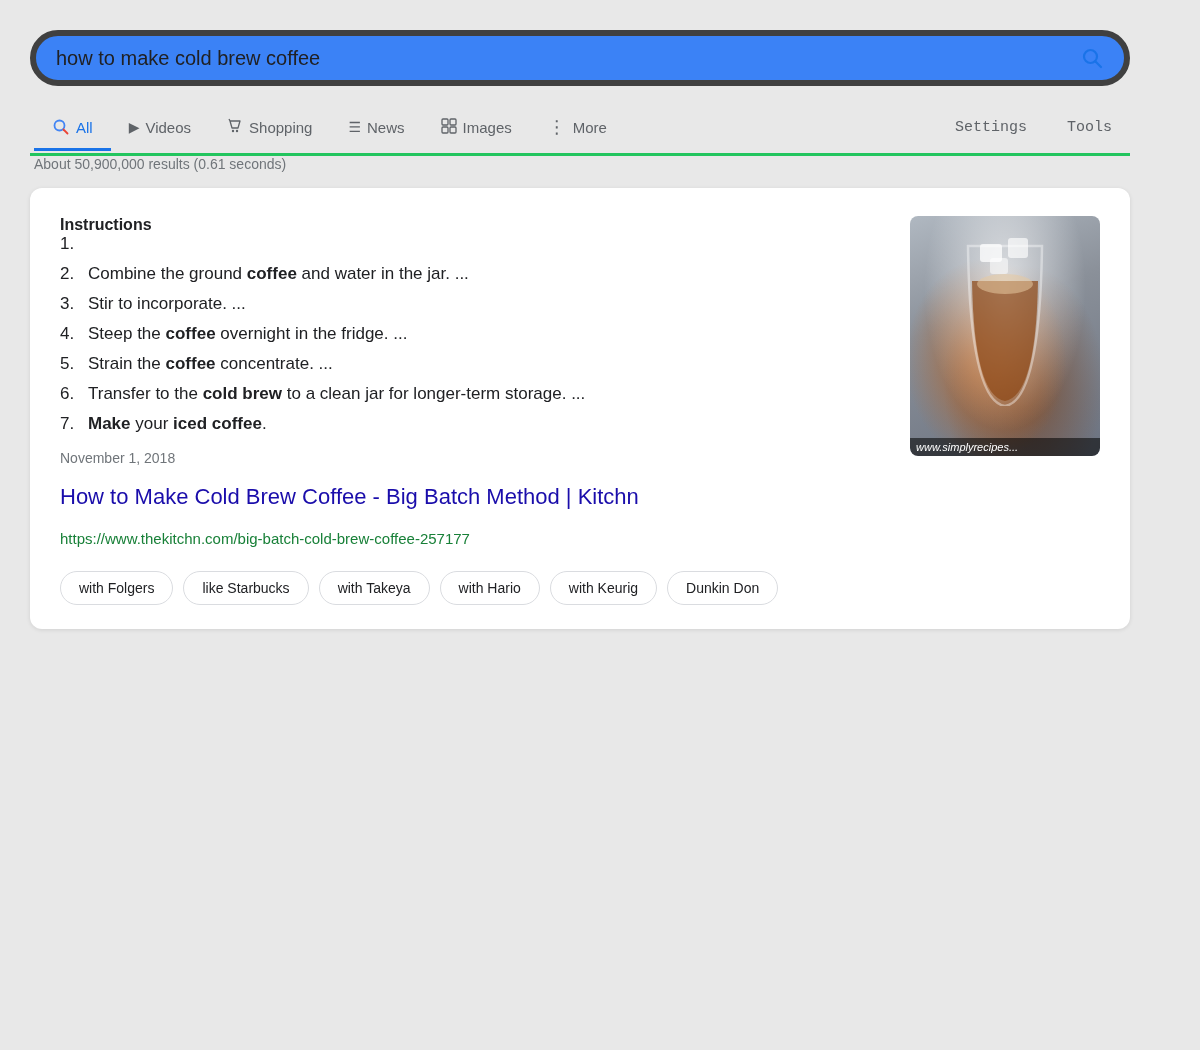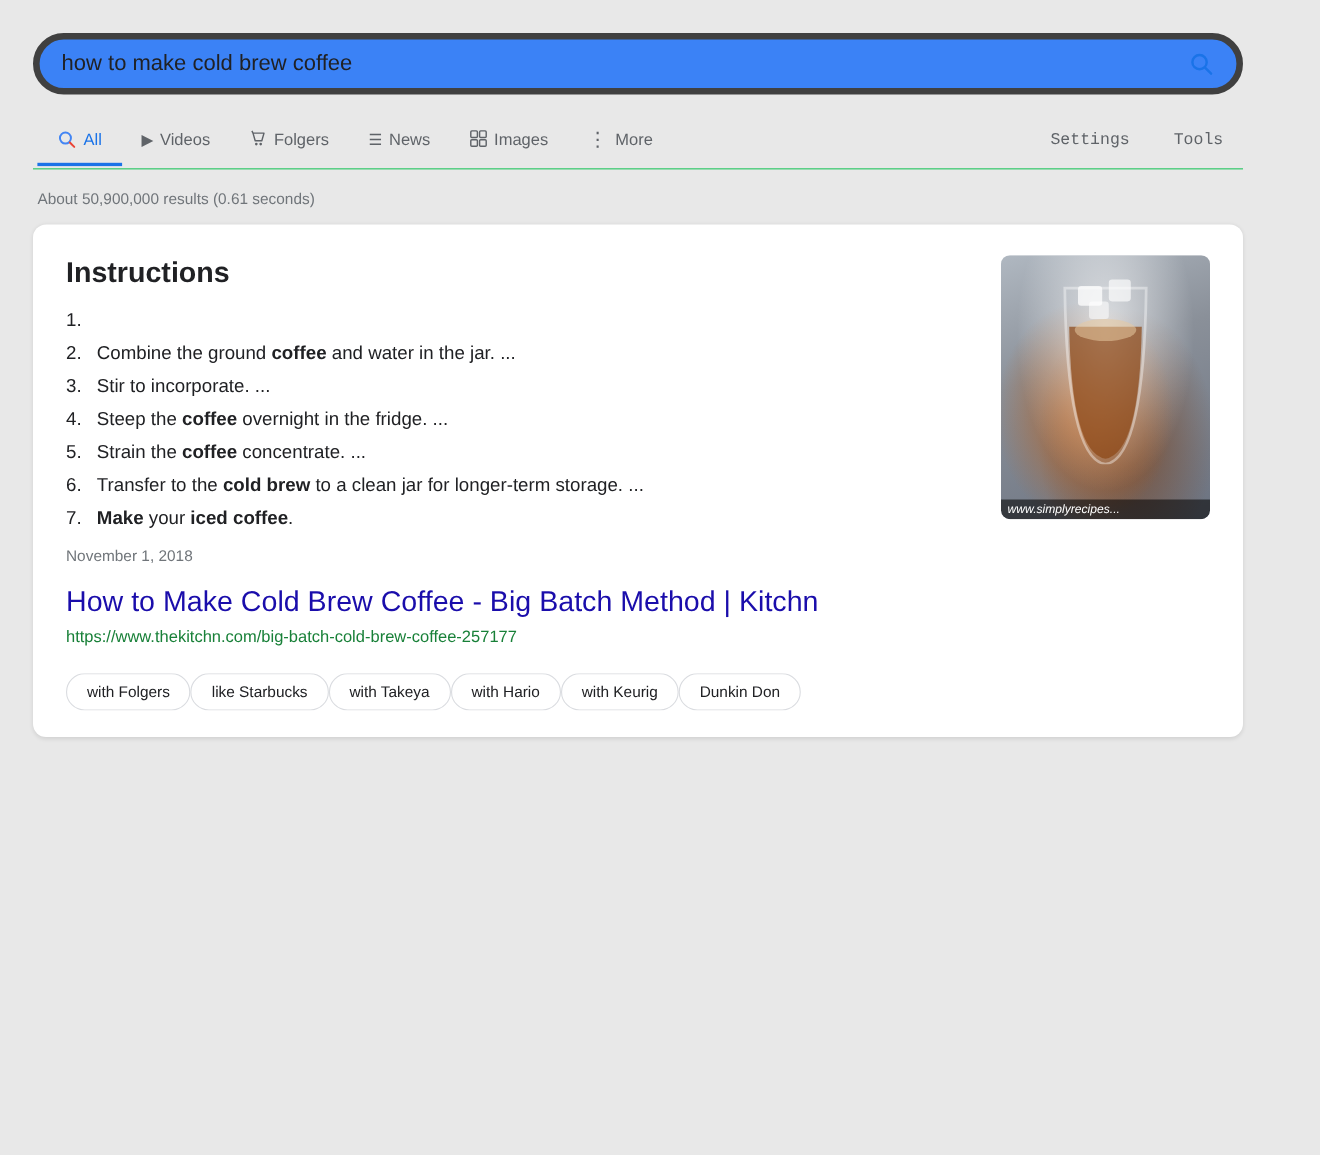--- a/index.html
+++ b/index.html
@@ -37,23 +37,23 @@
       display: flex;
       align-items: center;
     }
 
     
     .nav-tabs {
       display: flex;
       align-items: center;
       gap: 0;
       padding: 0 0 0 4px;
-      border-bottom: 1px solid #22c55e;
+      border-bottom: 3px solid #22c55e;
       max-width: 1100px;
-      margin-bottom: 18px;
+      margin-bottom: 0;
     }
     .nav-tab {
       display: flex;
       align-items: center;
       gap: 6px;
       padding: 12px 18px;
       font-size: 15px;
       color: #5f6368;
       cursor: pointer;
       text-decoration: none;
@@ -91,24 +91,24 @@
       box-shadow: 0 1px 4px rgba(0,0,0,0.1);
     }
     .snippet-inner {
       display: flex;
       gap: 24px;
     }
     .snippet-content {
       flex: 1;
     }
     .snippet-title {
-      font-size: 26px;
+      font-size: 16px;
       font-weight: bold;
       color: #202124;
-      margin-bottom: 18px;
+      margin-bottom: 0;
     }
     .snippet-list {
       list-style: none;
       padding: 0;
       margin: 0 0 16px 0;
     }
     .snippet-list li {
       font-size: 17px;
       color: #202124;
       margin-bottom: 10px;
@@ -120,25 +120,25 @@
       color: #202124;
       min-width: 22px;
     }
     .snippet-date {
       font-size: 14px;
       color: #70757a;
       margin-top: 10px;
       margin-bottom: 18px;
     }
     .snippet-link-title {
-      font-size: 26px;
+      font-size: 22px;
       color: #1a0dab;
       text-decoration: none;
       display: block;
-      margin-bottom: 9px;
+      margin-bottom: 20px;
       cursor: pointer;
     }
     .snippet-url {
       font-size: 15px;
       color: #188038;
       margin-bottom: 20px;
     }
 
     
     .snippet-image-wrap {
@@ -179,20 +179,21 @@
     .snippet-image svg {
       position: absolute;
       top: 10px;
       left: 50%;
       transform: translateX(-50%);
     }
 
     
     .related-chips {
       display: flex;
+      gap: 10px;
       flex-wrap: nowrap;
       overflow: hidden;
       margin-top: 4px;
     }
     .chip {
       border: 1px solid #dadce0;
       border-radius: 20px;
       padding: 8px 18px;
       font-size: 14px;
       color: #202124;
@@ -232,21 +233,21 @@
     <span>Videos</span>
   </a>
   <a class="nav-tab" href="#">
     <span style="font-size:14px;color:#5f6368;">
       <svg width="16" height="16" viewBox="0 0 16 16" fill="none">
           <path d="M3 3 L2 1 M3 3 L13 3 L11 10 H5 L3 3Z" stroke="#5f6368" stroke-width="1.3" stroke-linejoin="round"></path>
           <circle cx="6" cy="13" r="1.2" fill="#5f6368"></circle>
           <circle cx="10" cy="13" r="1.2" fill="#5f6368"></circle>
         </svg>
     </span>
-    <span>Folgers</span>
+    <span>Shopping</span>
   </a>
   <a class="nav-tab" href="#">
     <span style="font-size:14px;color:#5f6368;">☰</span>
     <span>News</span>
   </a>
   <a class="nav-tab" href="#">
     <span style="font-size:14px;color:#5f6368;">
       <svg width="16" height="16" viewBox="0 0 16 16" fill="none">
           <rect x="1" y="1" width="6" height="6" rx="1" stroke="#5f6368" stroke-width="1.3"></rect>
           <rect x="9" y="1" width="6" height="6" rx="1" stroke="#5f6368" stroke-width="1.3"></rect>

